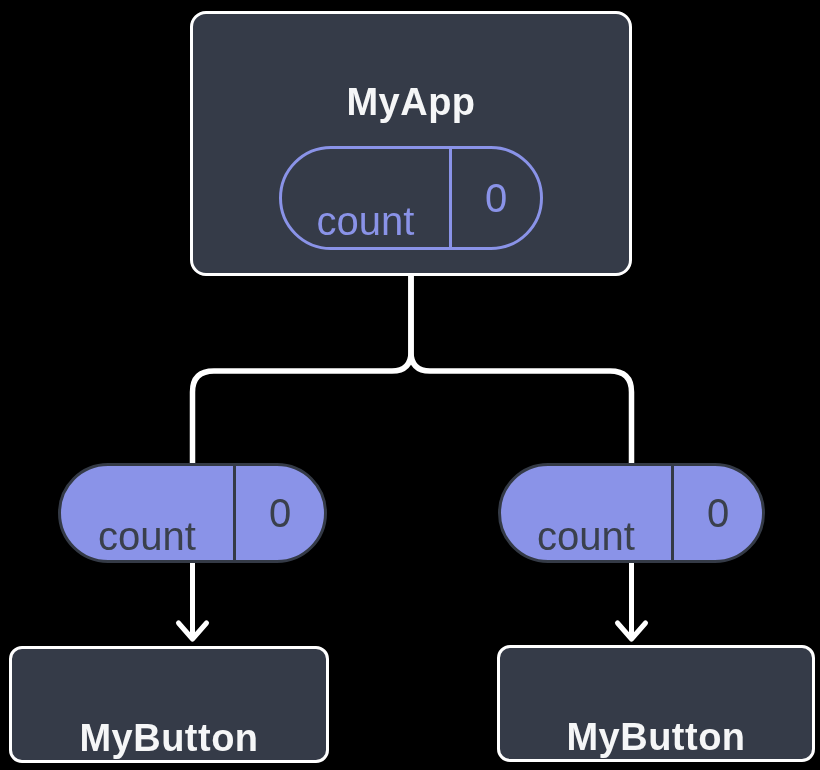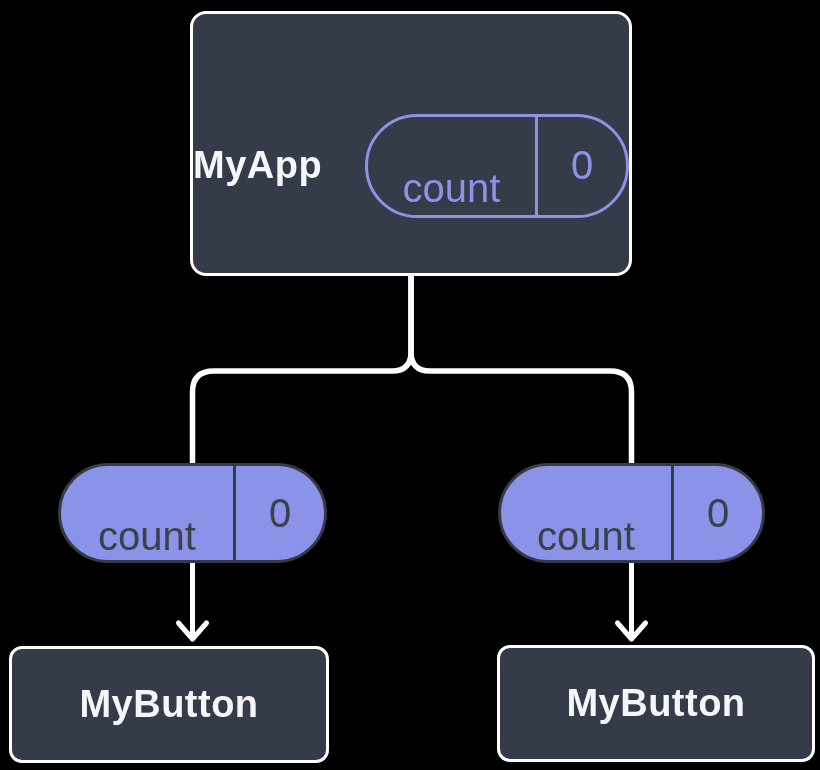--- a/index.html
+++ b/index.html
@@ -53,22 +53,22 @@
   .node-title {
     color: var(--node-title-text);
     font-size: 38px;
     font-weight: 600;
     letter-spacing: 0.5px;
     white-space: nowrap;
   }
   #root-node {
     left: 190px; top: 11px;
     width: 442px; height: 265px;
-    flex-direction: row;
-    justify-content: space-between;
+    flex-direction: column;
+    justify-content: center;
     padding-top: 44px;
     gap: 22px;
   }
   .pill {
     display: flex;
     align-items: stretch;
     border-radius: 60px;
     overflow: hidden;
     font-size: 40px;
   }
@@ -89,21 +89,21 @@
   .pill-cell {
     display: flex;
     align-items: center;
     justify-content: center;
   }
   .pill-label { flex: 1; margin-top: 46px; }
   .pill-value { width: 88px; }
   .pill-divider { width: 3px; }
   #prop-pill-left  { left: 58px;  top: 463px; }
   #prop-pill-right { left: 498px; top: 463px; width: 267px; }
-  .child-node { border-radius: 13px; }
+  .child-node { border-radius: 13px; align-items: flex-end; }
   #child-node-left  { left: 9px;   top: 646px; width: 320px; height: 117px; }
   #child-node-right { left: 497px; top: 645px; width: 318px; height: 117px; }
 </style>
 </head>
 <body>
 
 <div class="canvas">
 
   <svg class="connectors" viewBox="0 0 820 770" xmlns="http://www.w3.org/2000/svg">
     <path class="branch" d="M 411 276 L 411 352 Q 411 371 392 371 L 214 371 Q 192.5 371 192.5 392 L 192.5 463"></path>

